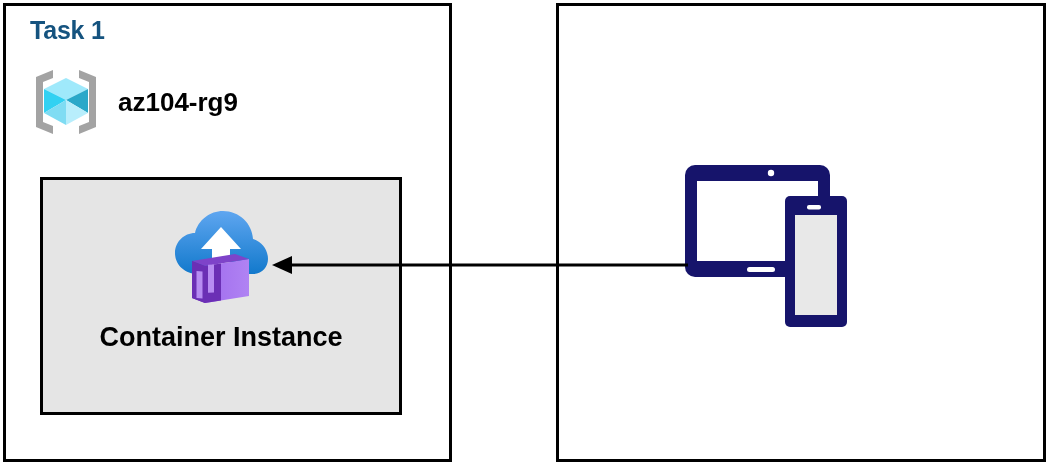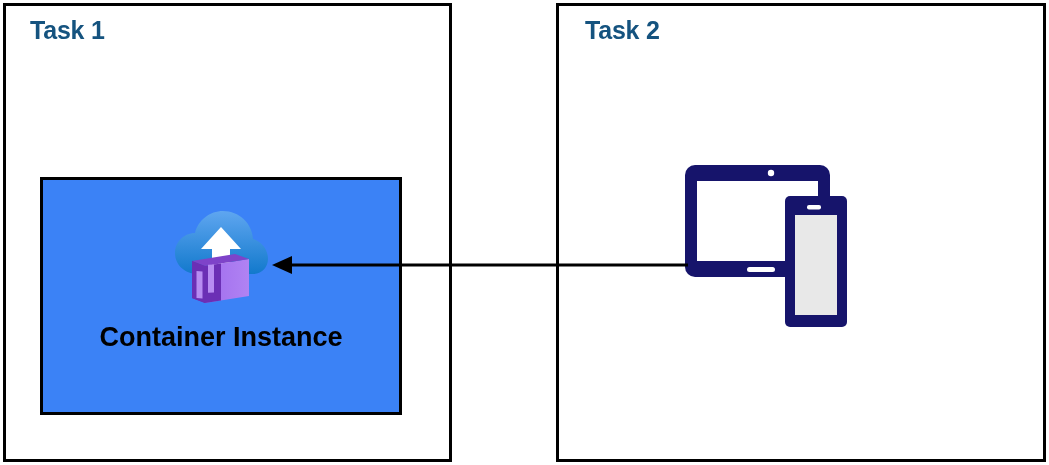--- a/index.html
+++ b/index.html
@@ -61,21 +61,21 @@
 
   
   #ci-card {
     position: absolute;
     left: 40px;
     top: 177px;
     width: 362px;
     height: 238px;
     box-sizing: border-box;
     border: 3px solid #000000;
-    background: #3b82f6;
+    background: #e5e5e5;
   }
   #ci-icon {
     position: absolute;
     left: 50%;
     top: 22px;
     transform: translateX(-50%);
     width: 104px;
     height: 104px;
   }
   #ci-label {
@@ -122,20 +122,41 @@
 </style>
 </head>
 <body>
 
 <div id="canvas">
 
   <div id="panel-task1" class="panel"></div>
 
   <div id="title-task1" class="panel-title">Task 1</div>
 
+  <div id="rg-row">
+    <span id="rg-icon">
+      <svg viewBox="0 0 76 76" width="76" height="76" aria-hidden="true">
+
+        <path d="M25 6 L8 13 L8 63 L25 70 L25 62 L15 58 L15 18 L25 14 Z" fill="#a3a3a3"></path>
+
+        <path d="M51 6 L68 13 L68 63 L51 70 L51 62 L61 58 L61 18 L51 14 Z" fill="#a3a3a3"></path>
+
+        <path d="M38 14 L60 25 L38 36 L16 25 Z" fill="#9fe9fb"></path>
+
+        <path d="M38 36 L60 25 L60 49 Z" fill="#2aa8c9"></path>
+
+        <path d="M38 36 L16 25 L16 49 Z" fill="#32d1f2"></path>
+
+        <path d="M38 36 L16 49 L38 61 Z" fill="#7fdcf3"></path>
+
+        <path d="M38 36 L60 49 L38 61 Z" fill="#b8eefc"></path>
+      </svg>
+    </span>
+    <span id="rg-label">az104-rg9</span>
+  </div>
 
   <div id="ci-card">
     <span id="ci-icon">
       <svg viewBox="0 0 104 104" width="104" height="104" aria-hidden="true">
         <defs>
           <linearGradient id="cloudGrad" x1="0" y1="0" x2="0" y2="1">
             <stop offset="0%" stop-color="#5fa6f0"></stop>
             <stop offset="100%" stop-color="#1279cc"></stop>
           </linearGradient>
           <linearGradient id="boxGrad" x1="0" y1="0" x2="1" y2="0">
@@ -160,21 +181,20 @@
 
         <rect x="27.5" y="66" width="6" height="27" fill="#b78cf2" transform="skewY(6)"></rect>
         <rect x="39" y="64" width="6" height="28" fill="#b78cf2" transform="skewY(-2)"></rect>
       </svg>
     </span>
     <div id="ci-label">Container Instance</div>
   </div>
 
   <div id="panel-task2" class="panel"></div>
 
-  <div id="title-task2" class="panel-title">Task 2</div>
 
   <span id="devices-icon">
     <svg viewBox="0 0 192 166" width="192" height="166" aria-hidden="true">
 
       <rect x="2" y="2" width="145" height="112" rx="10" ry="10" fill="#16146b"></rect>
       <rect x="14" y="18" width="121" height="80" fill="#ffffff"></rect>
       <circle cx="88" cy="10" r="3.2" fill="#ffffff"></circle>
       <rect x="64" y="104" width="28" height="5" rx="2.5" ry="2.5" fill="#ffffff"></rect>
 
       <rect x="102" y="33" width="62" height="131" rx="5" ry="5" fill="#16146b"></rect>

